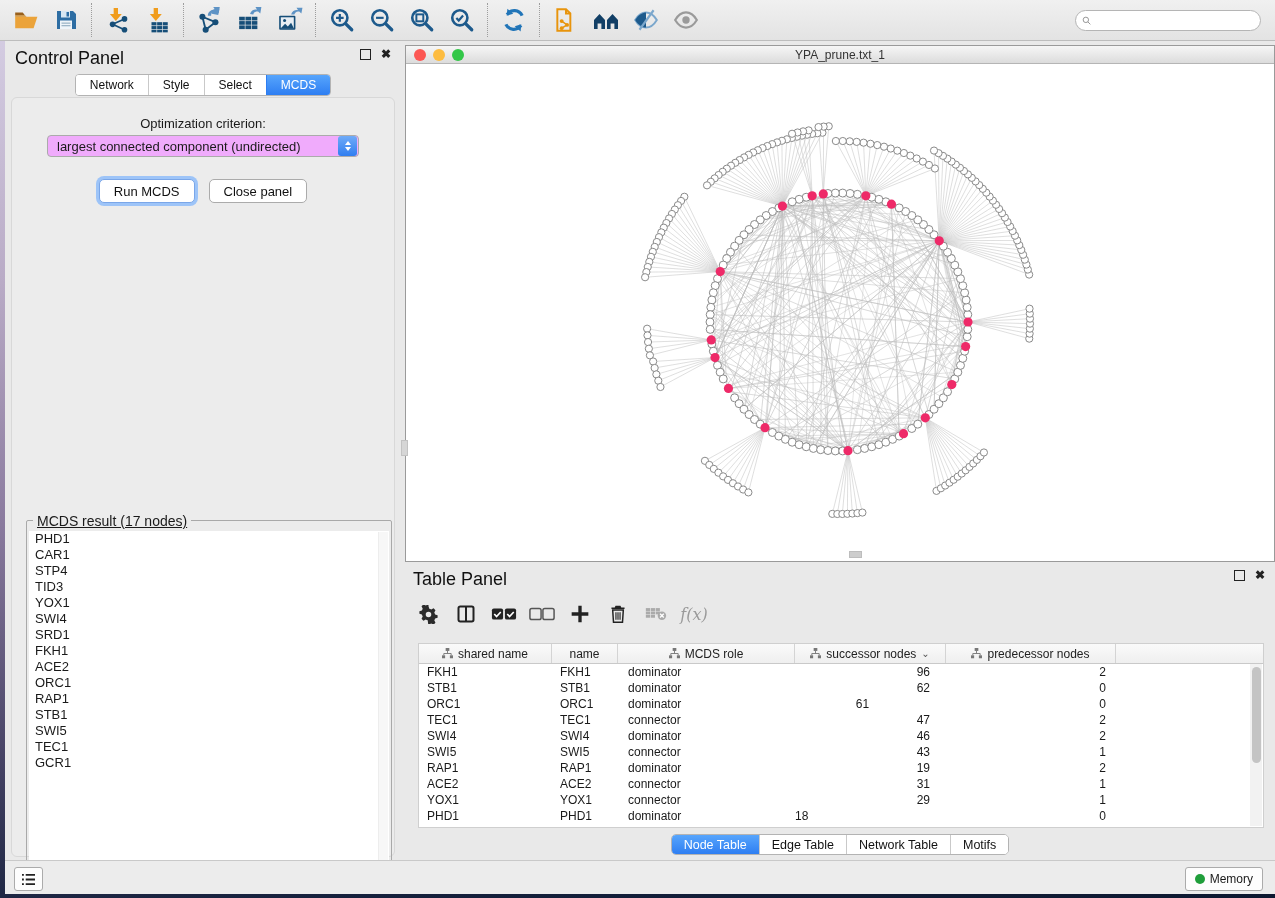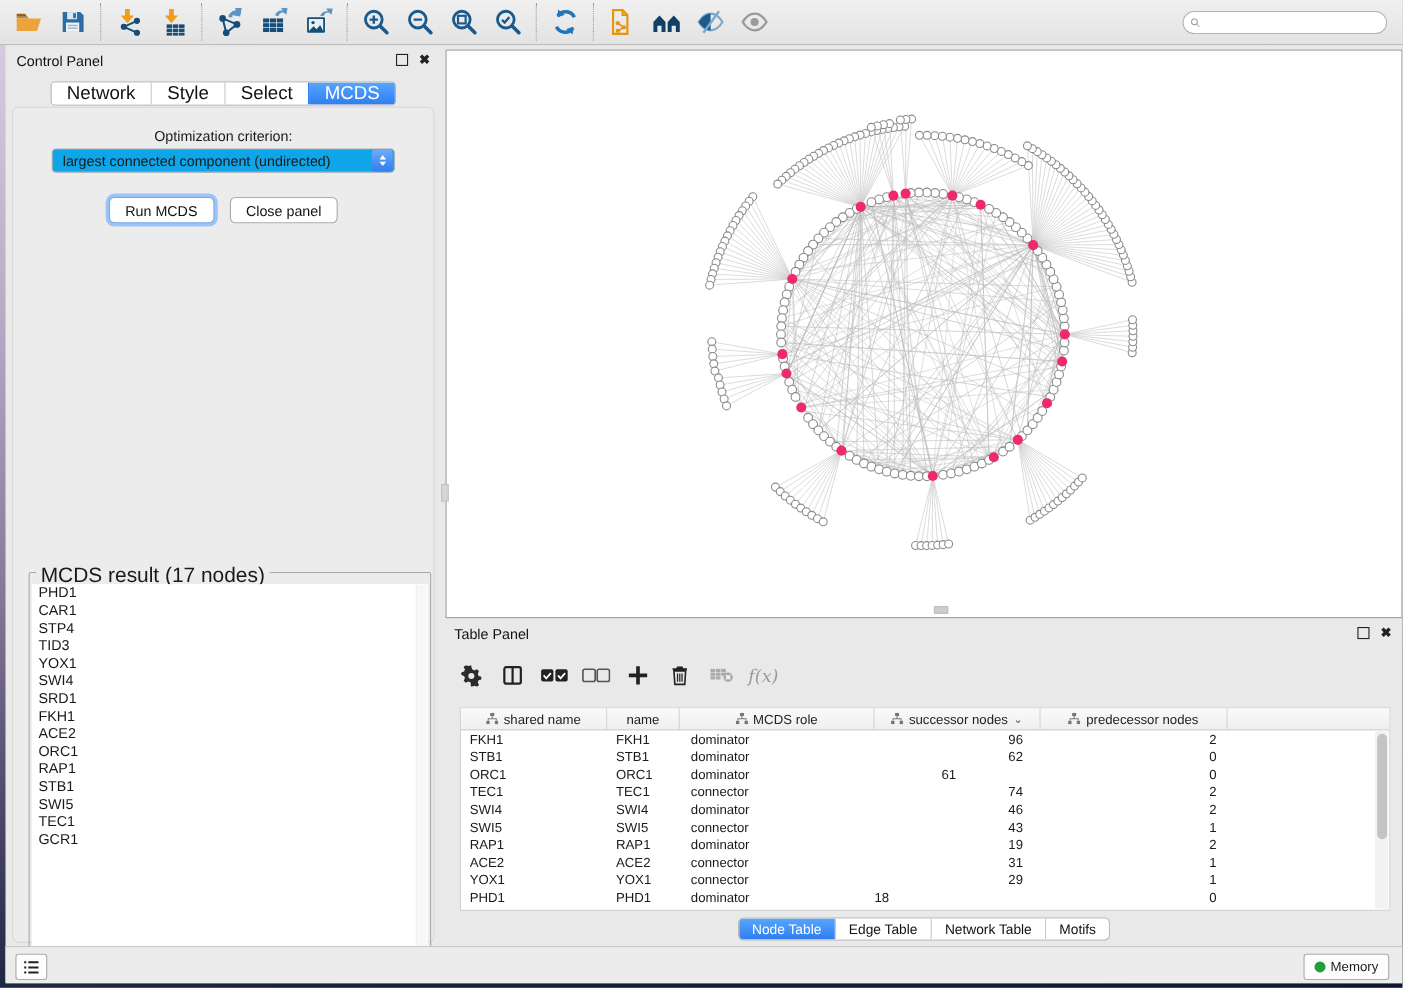--- a/index.html
+++ b/index.html
@@ -14,44 +14,44 @@
     border-bottom:1px solid #bdbdbd;display:flex;align-items:center;padding:0 6px;box-sizing:border-box;}
   .tbico{width:40px;height:36px;display:flex;align-items:center;justify-content:center;flex:0 0 auto;border-radius:4px;}
   .tbsep{width:1px;height:34px;border-left:1px dotted #9d9d9d;margin:0 5px;flex:0 0 auto;}
   .searchbox{margin-left:auto;margin-right:8px;width:186px;height:21px;background:#fff;
     border:1px solid #b5b5b5;border-radius:11px;display:flex;align-items:center;padding:0 6px;box-sizing:border-box;}
   .searchbox input{border:none;outline:none;flex:1;font:12px "Liberation Sans",sans-serif;background:transparent;margin-left:4px;}
   
   .appbg{left:5px;top:41px;width:1270px;height:852px;background:#e9e9e9;}
   
   .cp{left:5px;top:45px;width:396px;height:815px;}
-  .panel-title{font-size:13px;color:#111;}
+  .panel-title{font-size:18px;color:#111;}
   .winbtns{position:absolute;top:4px;right:10px;display:flex;gap:10px;align-items:center;}
   .floatbtn{width:9px;height:9px;border:1.5px solid #222;background:transparent;}
   .closebtn{font-size:12px;font-weight:bold;color:#222;line-height:9px;}
   .cp-tabs{position:absolute;top:29px;left:0;width:100%;display:flex;justify-content:center;}
   .seg{display:flex;border-radius:4px;overflow:hidden;border:1px solid #b3b3b3;background:#fff;height:20px;}
-  .seg .tabbtn{padding:10px 14px;font-size:17px;display:flex;align-items:center;background:#fff;border-left:1px solid #c9c9c9;color:#111;}
+  .seg .tabbtn{padding:10px 14px;font-size:12px;display:flex;align-items:center;background:#fff;border-left:1px solid #c9c9c9;color:#111;}
   .seg .tabbtn:first-child{border-left:none;}
   .seg .tabbtn.active{background:linear-gradient(#57a5fc,#2e7ef2);color:#fff;border-left-color:#2e7ef2;}
   .cp-inner{position:absolute;left:6px;top:52px;right:6px;bottom:3px;background:#ececec;border:1px solid #d8d8d8;border-radius:6px;}
   .opt-label{position:absolute;top:18px;width:100%;text-align:center;font-size:13px;}
-  .dropdown{position:absolute;top:37px;left:50%;transform:translateX(-50%);width:312px;height:22px;background:#0ea5e9;
+  .dropdown{position:absolute;top:37px;left:50%;transform:translateX(-50%);width:312px;height:22px;background:#f0abfc;
     border:1px solid #ababab;border-radius:4px;display:flex;align-items:center;box-sizing:border-box;}
   .dropdown .dval{flex:1;font-size:13px;padding-left:9px;white-space:nowrap;}
   .stepper{width:19px;height:20px;border-radius:3px;background:linear-gradient(#6fabf8,#307ef0);margin-right:1px;
     display:flex;flex-direction:column;align-items:center;justify-content:center;gap:2px;}
   .arr-up{width:0;height:0;border-left:3.5px solid transparent;border-right:3.5px solid transparent;border-bottom:4px solid #fff;}
   .arr-dn{width:0;height:0;border-left:3.5px solid transparent;border-right:3.5px solid transparent;border-top:4px solid #fff;}
   .btnrow{position:absolute;top:71px;width:100%;display:flex;justify-content:center;gap:14px;}
   .pushbtn{height:22px;background:#fff;border:1px solid #ababab;border-radius:5px;font-size:13px;padding:0 14px;
     display:flex;align-items:center;color:#111;margin-top:10px;}
   .pushbtn.focused{box-shadow:0 0 0 3px #9dc4f8;border-color:#7aa6e8;}
   .groupbox{position:absolute;left:14px;top:422px;width:364px;height:371px;border:1px solid #a9a9a9;border-radius:2px;}
-  .grouplegend{position:absolute;top:-8px;left:6px;background:#ececec;padding:0 4px;font-size:19px;}
+  .grouplegend{position:absolute;top:-8px;left:6px;background:#ececec;padding:0 4px;font-size:14px;text-decoration:underline;}
   .mcds-list{position:absolute;left:2px;top:10px;right:2px;bottom:2px;background:#fff;overflow:hidden;}
   .mcds-list .item{font-size:13px;line-height:16px;padding-left:6px;}
   .vtrack{position:absolute;top:1px;right:1px;bottom:1px;width:9px;background:#f7f7f7;border-left:1px solid #ededed;}
   
   .netpanel{left:405px;top:45px;width:868px;height:515px;background:#fff;border:1px solid #9a9a9a;}
   .nettitle{height:17px;background:linear-gradient(#f6f6f6,#dcdcdc);border-bottom:1px solid #b5b5b5;position:relative;
     display:flex;align-items:center;justify-content:center;font-size:12px;color:#333;}
   .lights{position:absolute;left:8px;top:2.5px;display:flex;gap:7px;}
   .light{width:12px;height:12px;border-radius:50%;}
   .sash{left:849px;top:551px;width:13px;height:7px;background:#cdcdcd;border:1px solid #bdbdbd;box-sizing:border-box;}
@@ -286,20 +286,28 @@
           <div class="item">STB1</div>
           <div class="item">SWI5</div>
           <div class="item">TEC1</div>
           <div class="item">GCR1</div>
         </div>
     </div>
   </div>
 </div>
 
 <div class="abs netpanel">
+  <div class="nettitle">
+    <div class="lights">
+      <span class="light" id="tl-red" style="background: rgb(252, 87, 83);"></span>
+      <span class="light" id="tl-yellow" style="background: rgb(253, 188, 64);"></span>
+      <span class="light" id="tl-green" style="background: rgb(51, 199, 72);"></span>
+    </div>
+    <span>YPA_prune.txt_1</span>
+  </div>
   <svg id="netsvg" width="866" height="496">
       <line x1="376.450122064209" y1="142.05556802740745" x2="561.7896144064715" y2="250.63554339870294" stroke="#bdbdbd" stroke-width="0.7" opacity="0.5685874772723765"></line>
       <line x1="376.450122064209" y1="142.05556802740745" x2="560.1106448243524" y2="279.9973628496085" stroke="#bdbdbd" stroke-width="0.7" opacity="0.7597086117137224"></line>
       <line x1="376.450122064209" y1="142.05556802740745" x2="304.840856140037" y2="272.70489187587964" stroke="#bdbdbd" stroke-width="0.7" opacity="0.6716565064154566"></line>
       <line x1="376.450122064209" y1="142.05556802740745" x2="307.35246271443896" y2="228.7819170020764" stroke="#bdbdbd" stroke-width="0.7" opacity="0.6219775557750836"></line>
       <line x1="376.450122064209" y1="142.05556802740745" x2="309.22540640372983" y2="294.34349983254447" stroke="#bdbdbd" stroke-width="0.7" opacity="0.7689466269686819"></line>
       <line x1="376.450122064209" y1="142.05556802740745" x2="429.3162694476132" y2="129.05260712516358" stroke="#bdbdbd" stroke-width="0.7" opacity="0.5967845091829077"></line>
       <line x1="376.450122064209" y1="142.05556802740745" x2="444.0391760937704" y2="386.52679328128715" stroke="#bdbdbd" stroke-width="0.7" opacity="0.7055207637138665"></line>
       <line x1="376.450122064209" y1="142.05556802740745" x2="479.8021939902327" y2="137.78954023172264" stroke="#bdbdbd" stroke-width="0.7" opacity="0.660387578024529"></line>
       <line x1="376.450122064209" y1="142.05556802740745" x2="400.20583488904015" y2="133.23805574344755" stroke="#bdbdbd" stroke-width="0.7" opacity="0.710421857656911"></line>
@@ -1080,21 +1088,21 @@
           <div class="td" style="width: 133px; text-align: left; padding-left: 8px; padding-right: 0px;">ORC1</div>
           <div class="td" style="width: 66px; text-align: left; padding-left: 8px; padding-right: 0px;">ORC1</div>
           <div class="td" style="width: 177px; text-align: left; padding-left: 10px; padding-right: 0px;">dominator</div>
           <div class="td" style="width: 151px; text-align: center; padding-left: 0px; padding-right: 16px;">61</div>
           <div class="td" style="width: 170px; text-align: right; padding-left: 0px; padding-right: 10px;">0</div>
         </div>
         <div class="tr">
           <div class="td" style="width: 133px; text-align: left; padding-left: 8px; padding-right: 0px;">TEC1</div>
           <div class="td" style="width: 66px; text-align: left; padding-left: 8px; padding-right: 0px;">TEC1</div>
           <div class="td" style="width: 177px; text-align: left; padding-left: 10px; padding-right: 0px;">connector</div>
-          <div class="td" style="width: 151px; text-align: right; padding-left: 0px; padding-right: 16px;">74</div>
+          <div class="td" style="width: 151px; text-align: right; padding-left: 0px; padding-right: 16px;">47</div>
           <div class="td" style="width: 170px; text-align: right; padding-left: 0px; padding-right: 10px;">2</div>
         </div>
         <div class="tr">
           <div class="td" style="width: 133px; text-align: left; padding-left: 8px; padding-right: 0px;">SWI4</div>
           <div class="td" style="width: 66px; text-align: left; padding-left: 8px; padding-right: 0px;">SWI4</div>
           <div class="td" style="width: 177px; text-align: left; padding-left: 10px; padding-right: 0px;">dominator</div>
           <div class="td" style="width: 151px; text-align: right; padding-left: 0px; padding-right: 16px;">46</div>
           <div class="td" style="width: 170px; text-align: right; padding-left: 0px; padding-right: 10px;">2</div>
         </div>
         <div class="tr">

